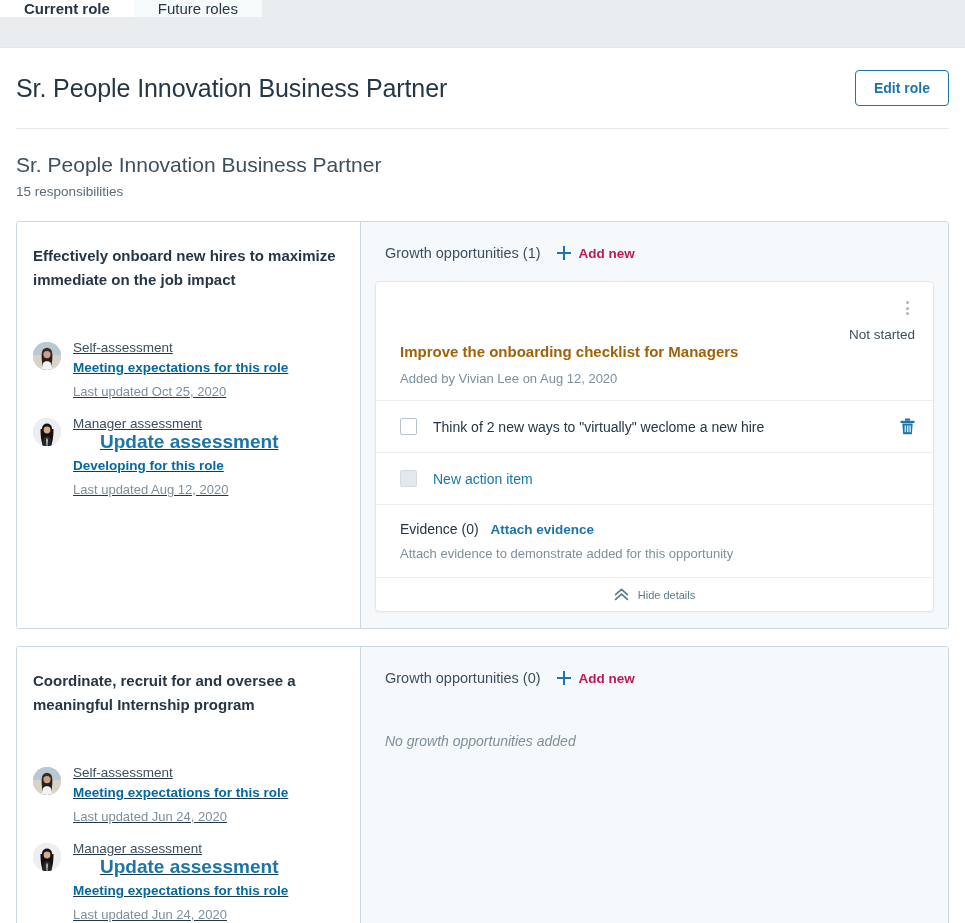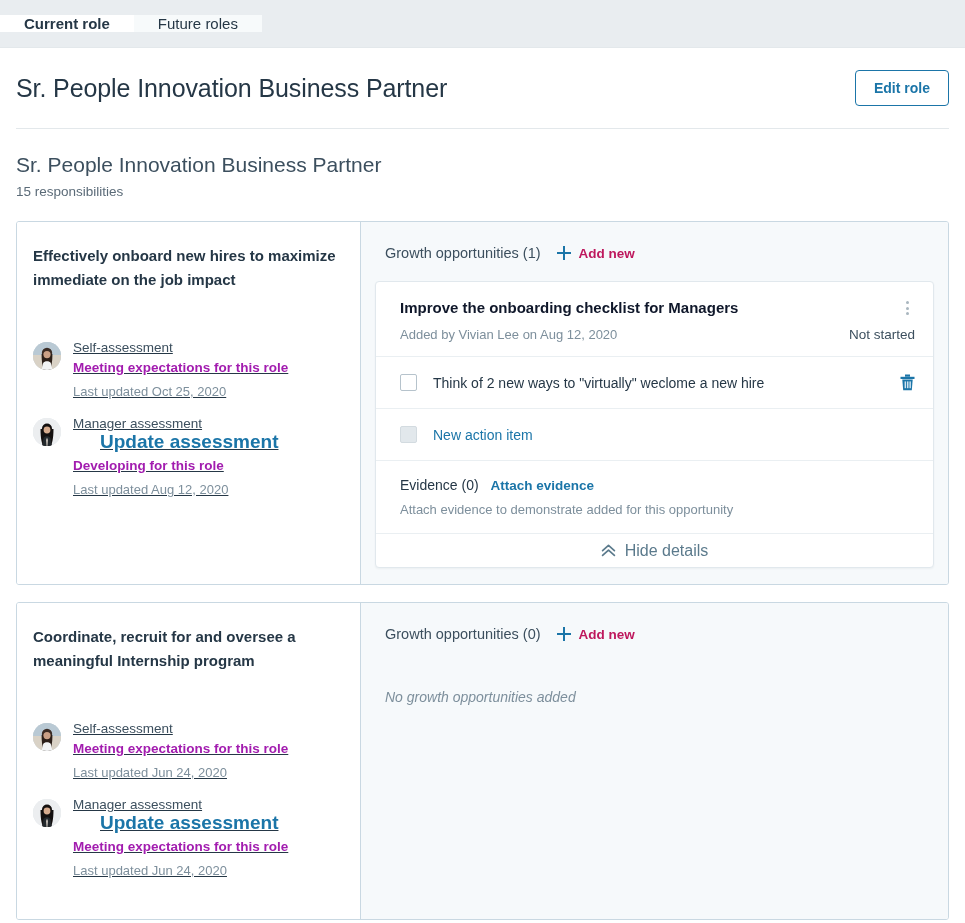--- a/index.html
+++ b/index.html
@@ -8,21 +8,21 @@
     width: 965px; height: 923px;
     background: #ffffff;
     font-family: "Liberation Sans", sans-serif;
     color: #253746;
     overflow: hidden;
   }
 
   
   .tabbar {
     display: flex;
-    align-items: center;
+    align-items: flex-start;
     height: 48px;
     background: #e9edf0;
     border-bottom: 1px solid #e3e8eb;
   }
   .tab {
     display: flex;
     align-items: center;
     padding: 0 24px;
     font-size: 15px;
     color: #253746;
@@ -131,21 +131,21 @@
     font-weight: 600;
     color: #1b75a8;
     margin-left: 27px;
     cursor: pointer;
     text-decoration: none;
   }
   .assess-level {
     margin-top: 5px;
     font-size: 13.5px;
     font-weight: 600;
-    color: #a21caf;
+    color: #0369a1;
   }
   .assess-date {
     margin-top: 9px;
     font-size: 13px;
     color: #7d8f9c;
   }
 
   
   .go-head {
     display: flex;
@@ -191,21 +191,22 @@
   }
   .opp-head {
     padding: 17px 18px 14px 24px;
     display: flex;
     border-bottom: 1px solid #eaeff2;
   }
   .opp-head-main { flex: 1 1 auto; }
   .opp-title {
     font-size: 15px;
     font-weight: 600;
-    color: #0f172a;
+    color: #a16207;
+    margin-top: 44px;
   }
   .opp-meta {
     margin-top: 11px;
     font-size: 13px;
     color: #7d8f9c;
   }
   .opp-head-side {
     flex: 0 0 auto;
     display: flex;
     flex-direction: column;
@@ -278,21 +279,21 @@
   }
   .opp-footer {
     border-top: 1px solid #eaeff2;
     display: flex;
     align-items: center;
     justify-content: center;
     height: 34px;
     cursor: pointer;
   }
   .opp-footer-label {
-    font-size: 16px;
+    font-size: 11px;
     color: #5b7a8c;
     margin-left: 9px;
   }
 </style>
 </head>
 <body>
 
 <div class="tabbar">
   <button class="tab active">Current role</button>
   <button class="tab semi">Future roles</button>

